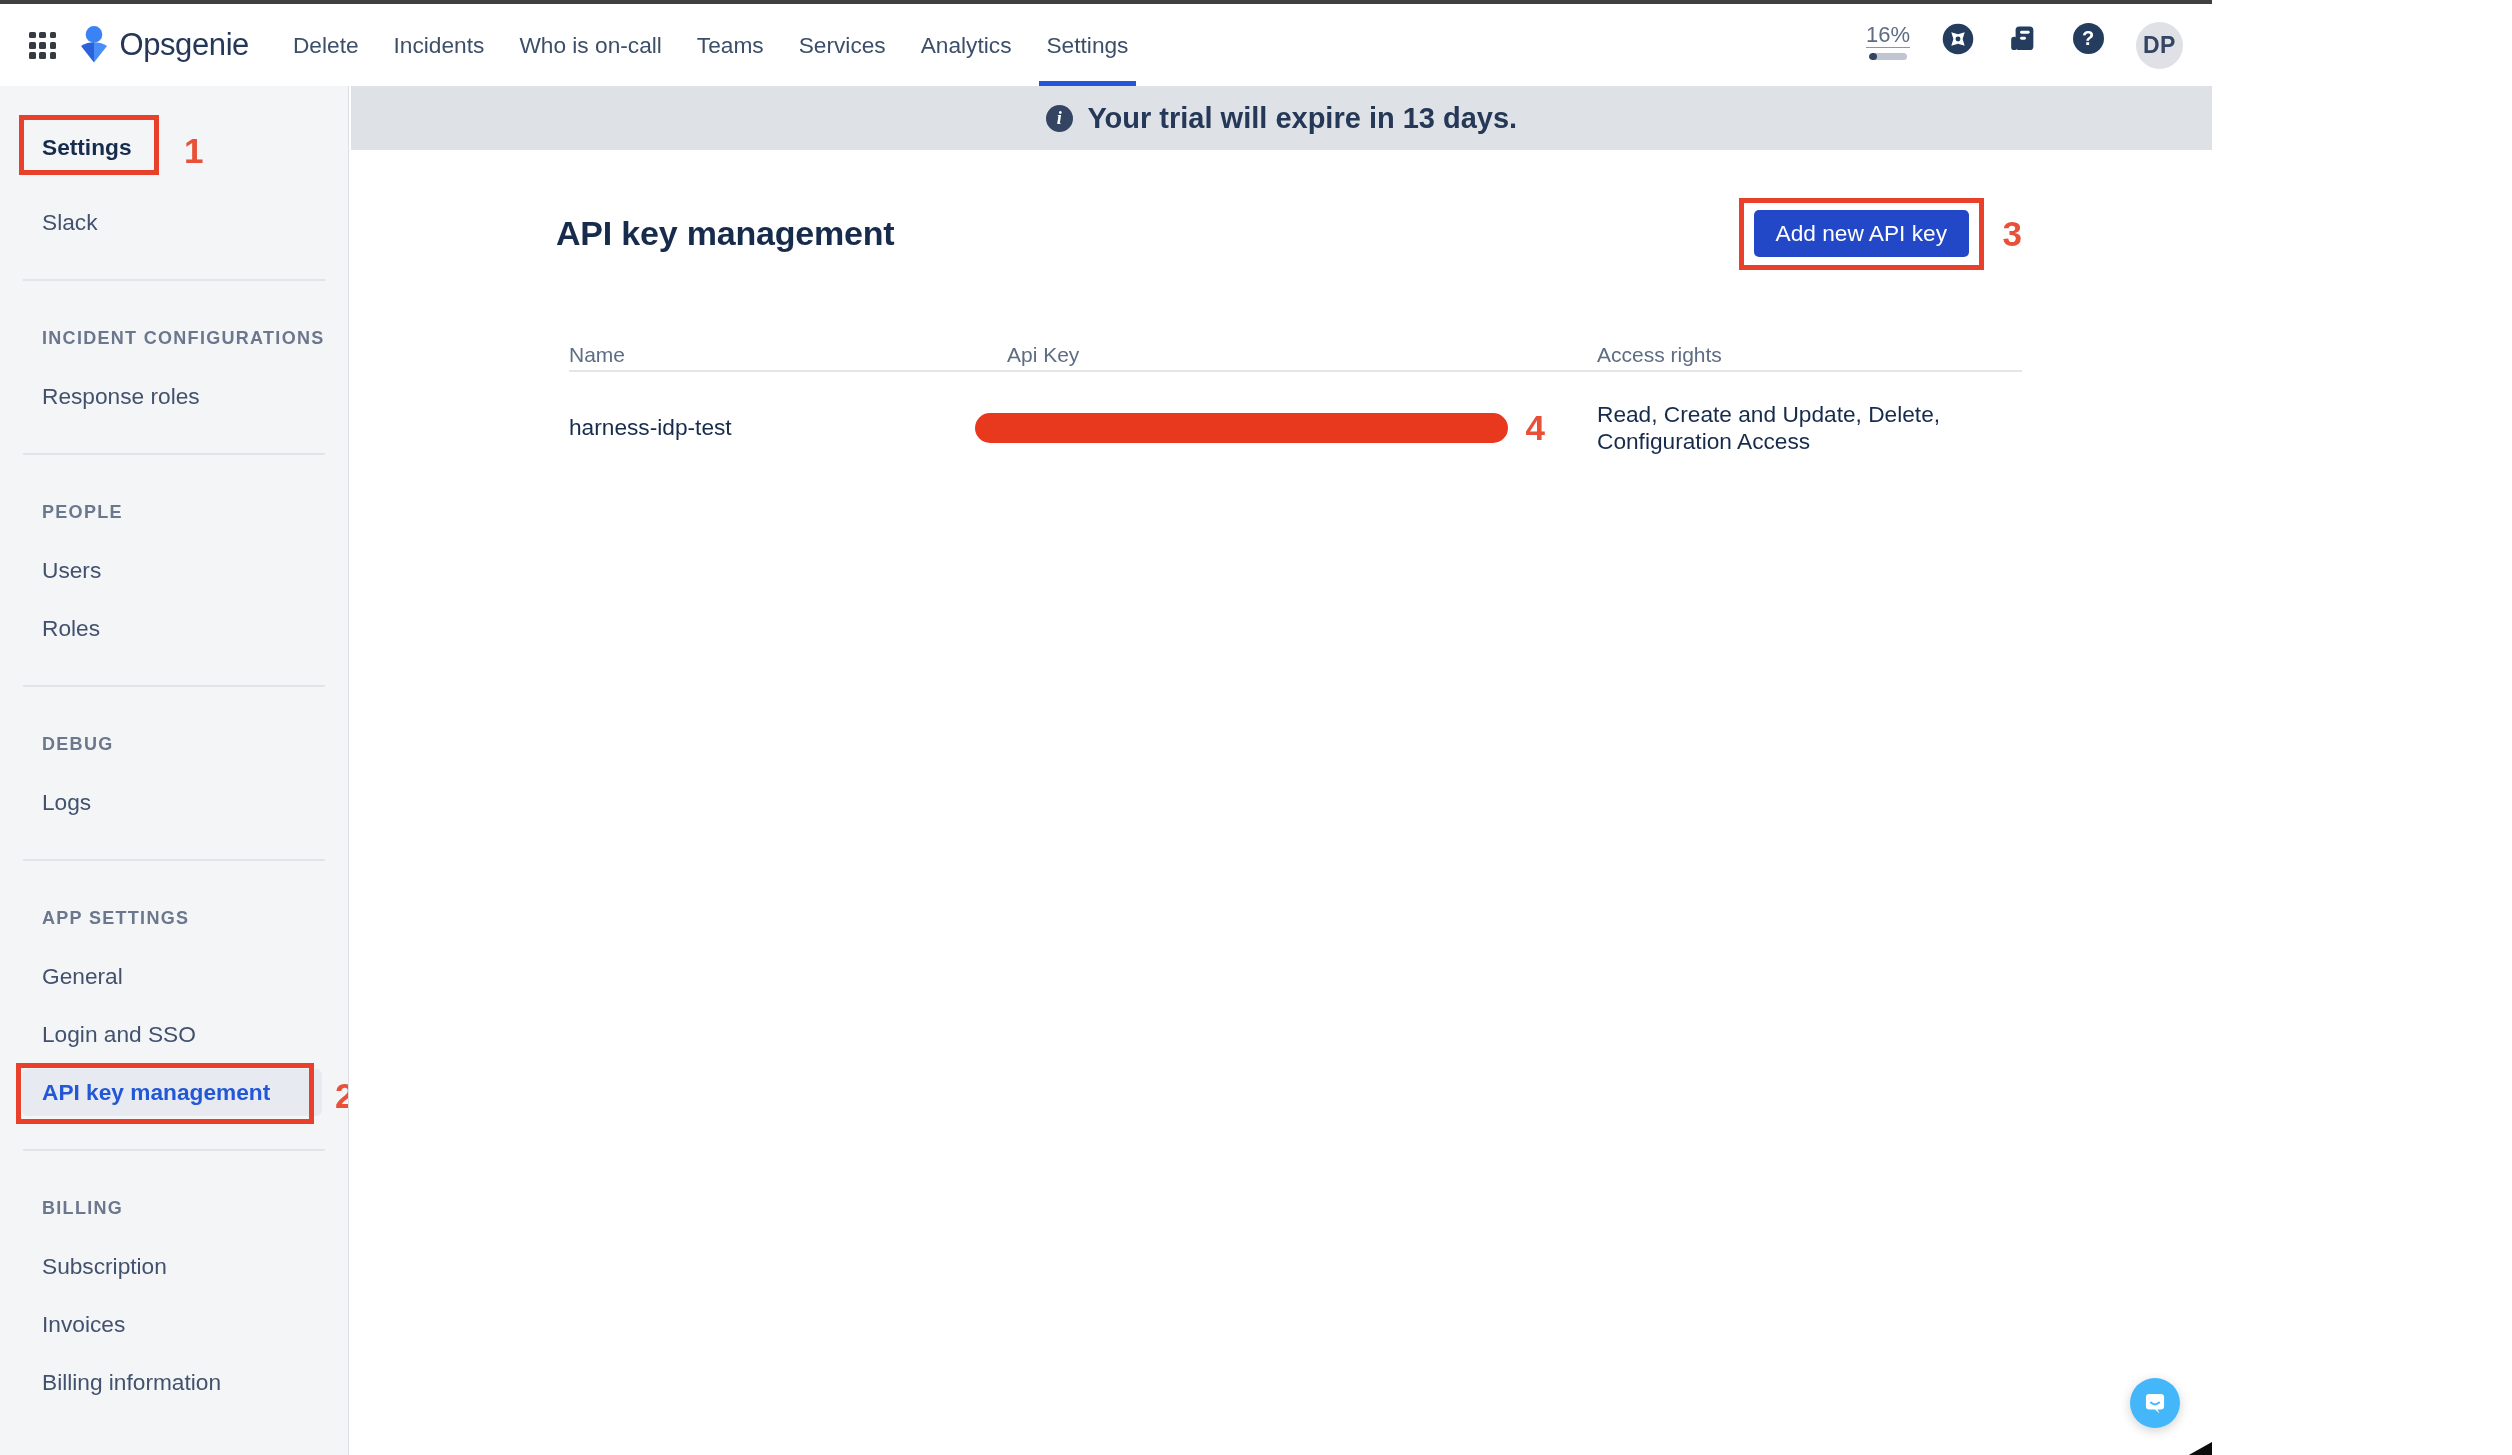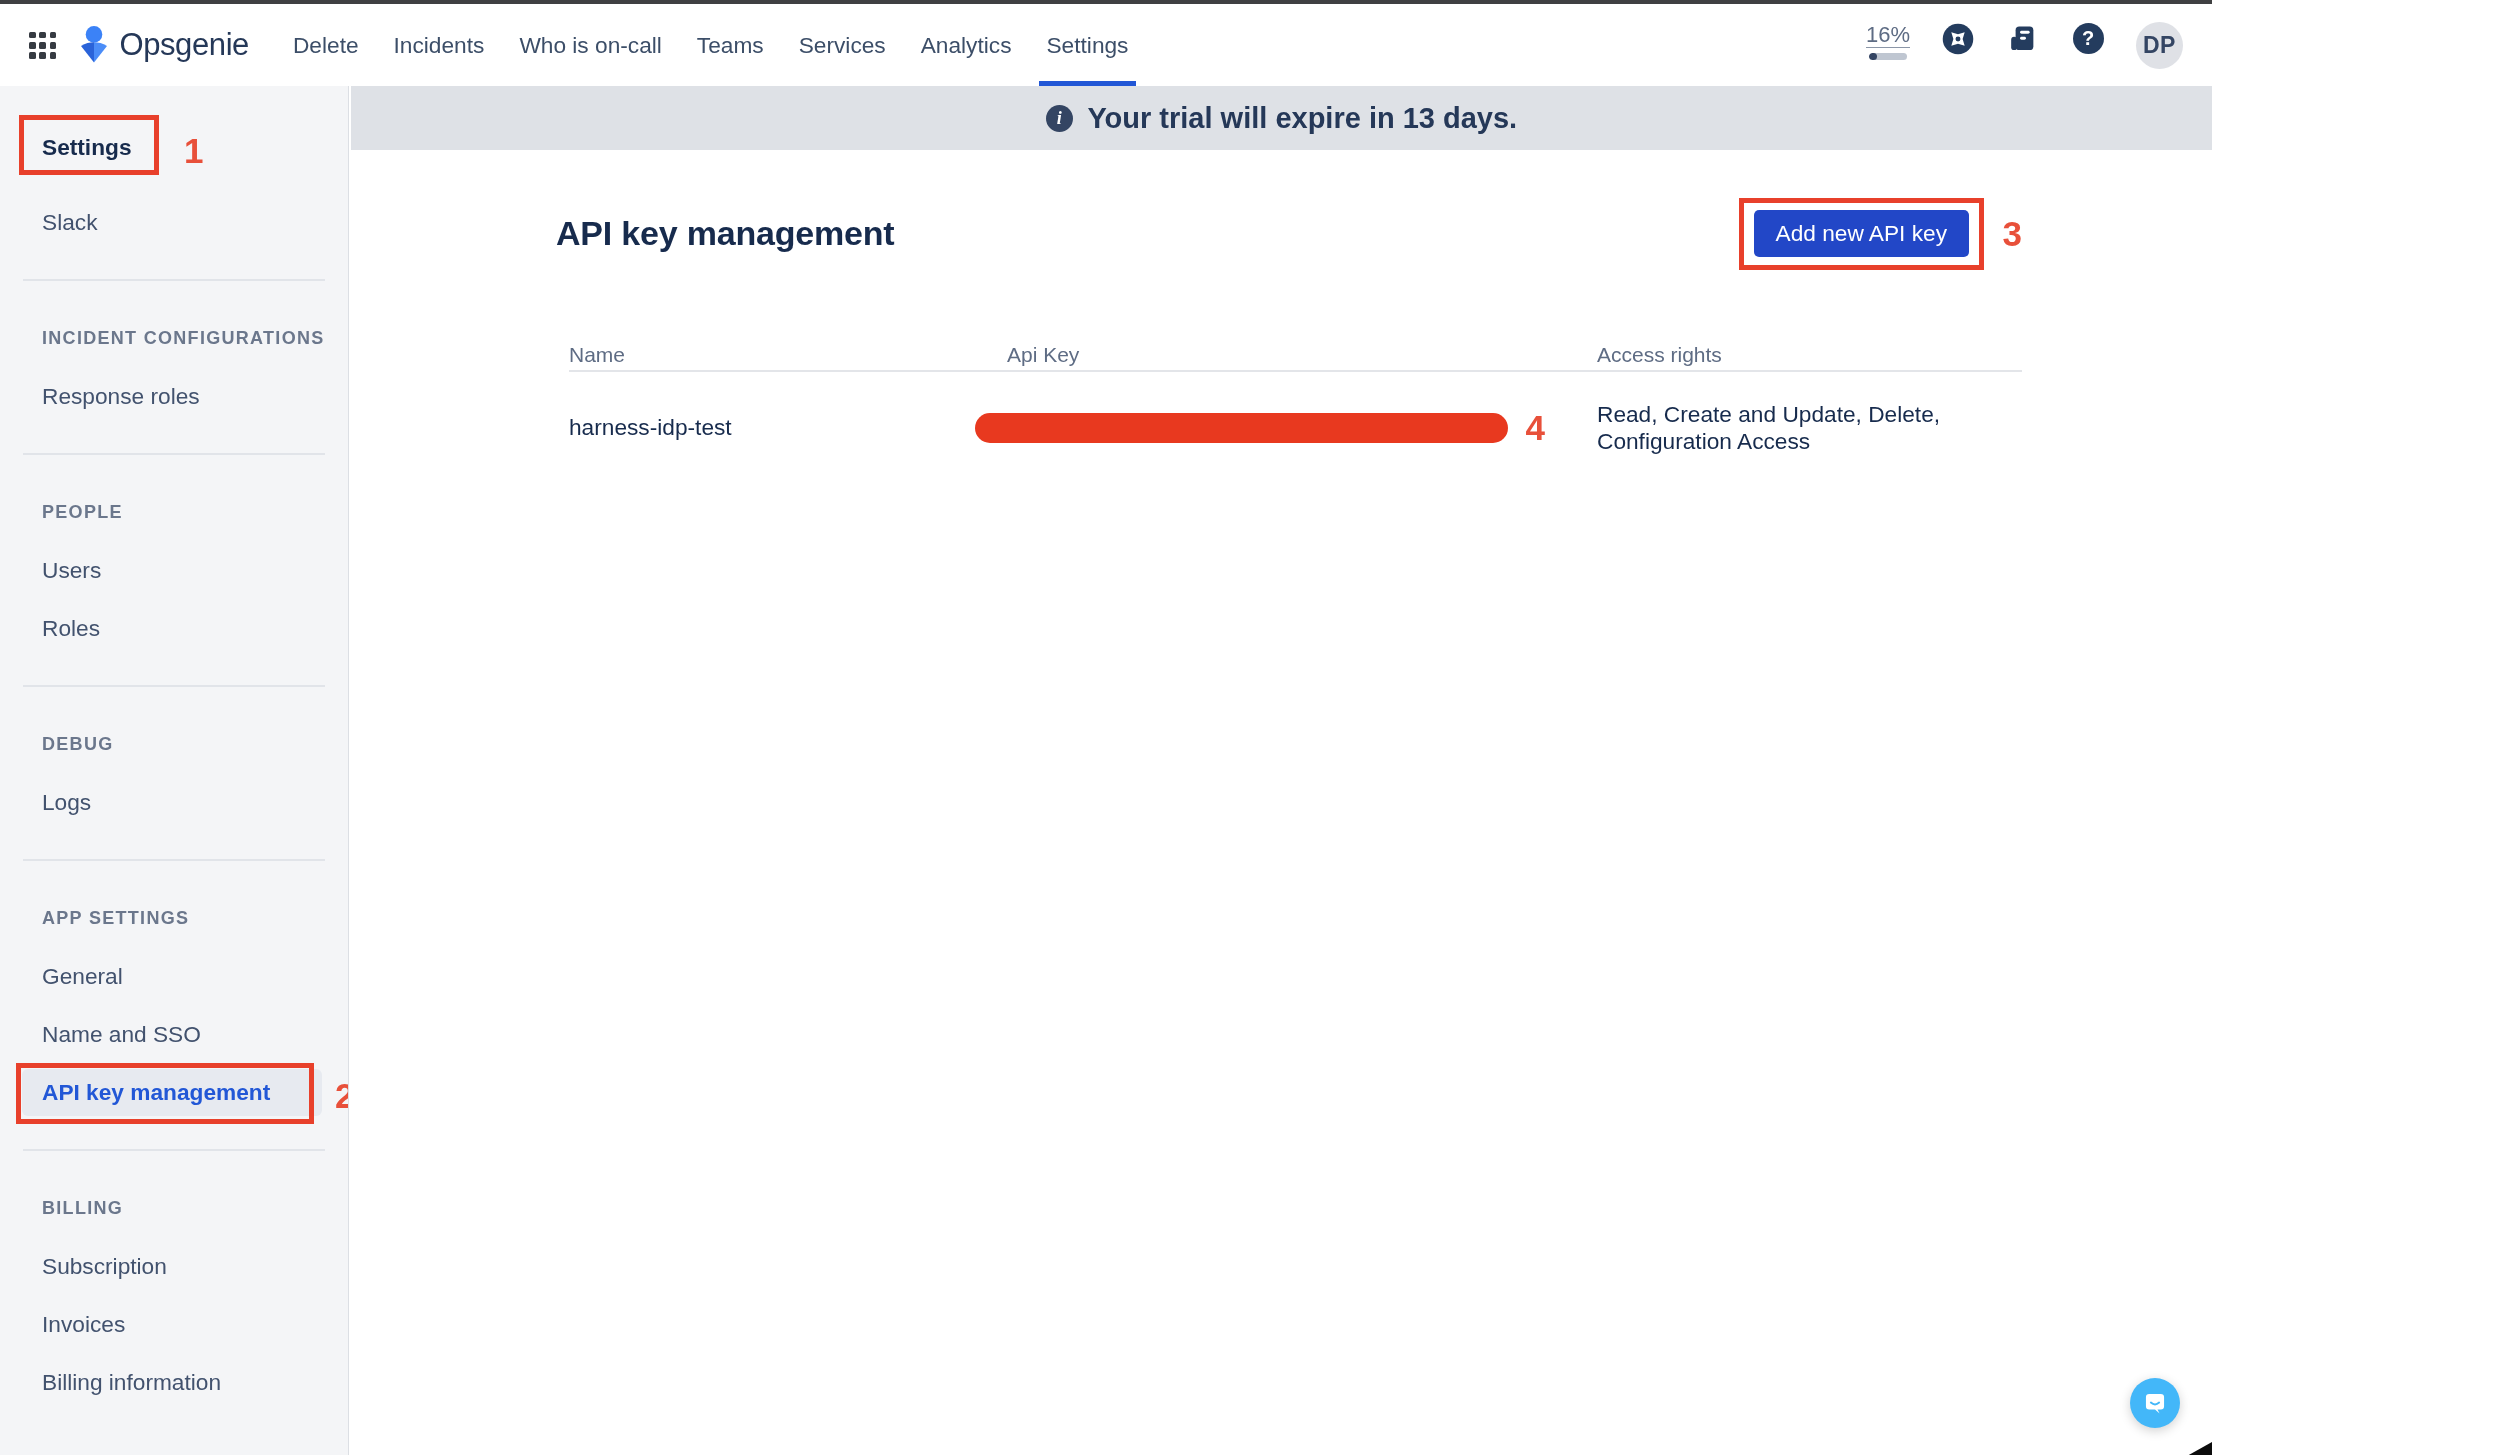--- a/index.html
+++ b/index.html
@@ -185,21 +185,21 @@
         <i></i>
       </div>
 
     <div class="side-row">
       <span class="side-header">APP SETTINGS</span>
     </div>
     <div class="side-row">
       <span class="side-item">General</span>
     </div>
     <div class="side-row">
-      <span class="side-item">Name and SSO</span>
+      <span class="side-item">Login and SSO</span>
     </div>
     <div class="side-row">
       <span class="active-pill"></span>
       <span class="side-item active">API key management</span>
       <span class="anno-box box-apikey"></span>
       <span class="anno-num num-apikey">2</span>
     </div>
     <div class="side-divider">
         <i></i>
       </div>

